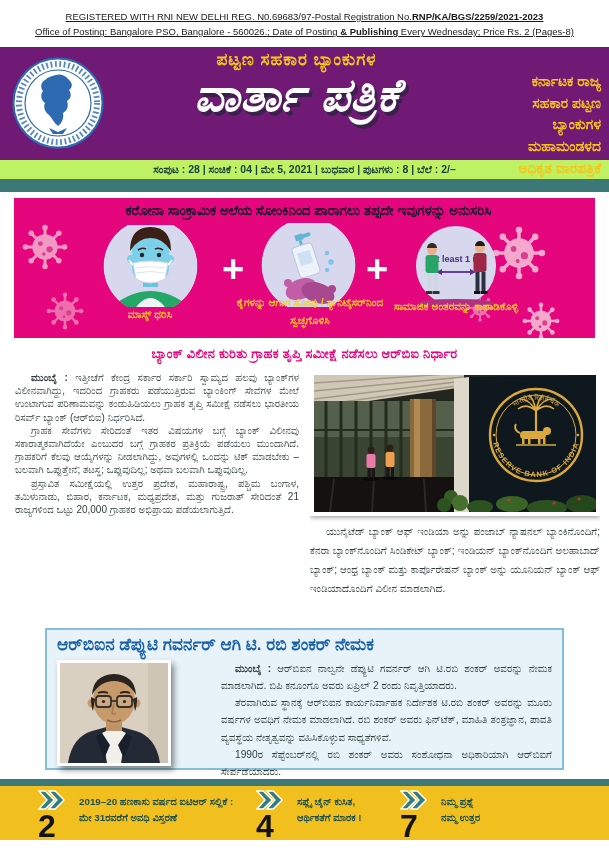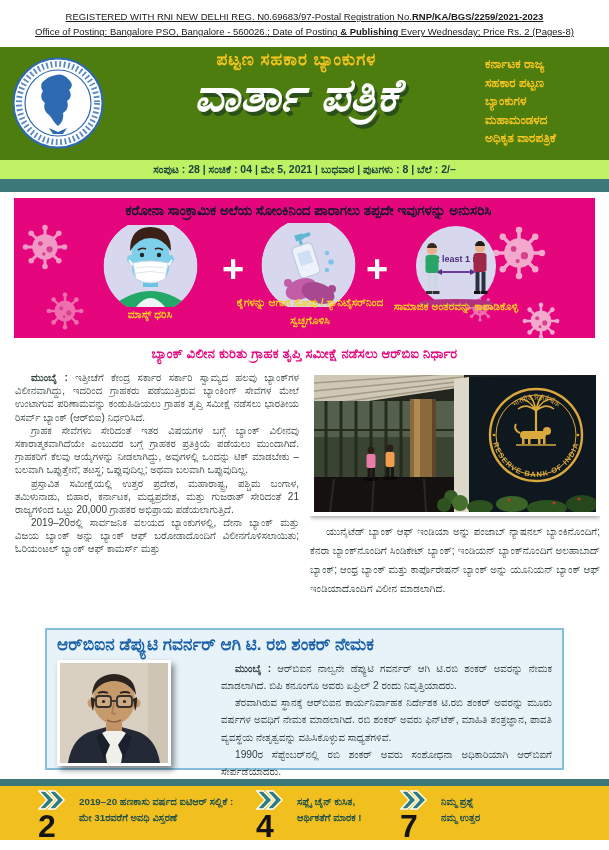--- a/index.html
+++ b/index.html
@@ -3,29 +3,29 @@
 <meta charset="utf-8">
 <style>
   html,body{margin:0;padding:0;background:#888;}
   .page{position:relative;width:609px;height:850px;background:#fff;overflow:hidden;
         font-family:"Liberation Sans","DejaVu Sans",sans-serif;margin:0 auto;}
   
   .reg-header{height:47px;padding-top:9px;box-sizing:border-box;text-align:center;
               font-size:9.5px;line-height:1.6;color:#1a1a1a;text-decoration:underline;}
   .reg-header b{font-weight:bold;}
   
-  .masthead{position:relative;height:113px;background:#4d7c0f;}
+  .masthead{position:relative;height:113px;background:#701a75;}
   .logo{position:absolute;left:12px;top:10px;width:92px;height:92px;}
   .mast-center{position:absolute;left:112px;right:128px;top:3px;text-align:center;}
   .tagline{color:#f6c51d;font-size:17px;font-weight:bold;letter-spacing:1px;}
   .paper-title{font-family:"DejaVu Serif","Liberation Serif",serif;font-style:italic;font-weight:bold;
                color:#ffffff;font-size:46px;line-height:1.05;margin-top:1px;
                text-shadow:3px 4px 0 rgba(15,40,40,.55);white-space:nowrap;}
-  .org-block{position:absolute;right:8px;top:8px;width:116px;color:#f6c51d;
-             font-size:12px;line-height:1.55;font-weight:bold;}
+  .org-block{position:absolute;right:8px;top:24px;width:116px;color:#f6c51d;
+             font-size:14px;line-height:1.55;font-weight:bold;text-align:right;}
   
   .issue-bar{height:19px;background:#bef264;text-align:center;font-size:10.5px;font-weight:bold;
              color:#173f3b;line-height:19px;}
   .teal-strip{height:13px;background:#3c7877;}
   
   .covid-banner{position:relative;margin:6px 14px 0;height:140px;background:#e5067e;overflow:hidden;}
   .banner-title{position:absolute;left:0;right:0;top:5px;text-align:center;color:#0f172a;
                 font-size:13.5px;font-weight:bold;padding-left:8px;}
   .ill{position:absolute;}
   .plus{position:absolute;color:#fff;font-size:38px;font-weight:900;line-height:1;}
@@ -226,21 +226,20 @@
     <div class="banner-label" style="left:368px;top:100px;width:148px">ಸಾಮಾಜಿಕ ಅಂತರವನ್ನು ಕಾಪಾಡಿಕೊಳ್ಳಿ</div>
   </div>
 
   <div class="headline">ಬ್ಯಾಂಕ್ ವಿಲೀನ ಕುರಿತು ಗ್ರಾಹಕ ತೃಪ್ತಿ ಸಮೀಕ್ಷೆ ನಡೆಸಲು ಆರ್‌ಬಿಐ ನಿರ್ಧಾರ</div>
 
   <div class="article">
     <div class="col-left">
       <p class="para"><span class="lead">ಮುಂಬೈ :</span> <span>ಇತ್ತೀಚೆಗೆ ಕೇಂದ್ರ ಸರ್ಕಾರ ಸರ್ಕಾರಿ ಸ್ವಾಮ್ಯದ ಹಲವು ಬ್ಯಾಂಕ್‌ಗಳ ವಿಲೀನವಾಗಿದ್ದು, ಇದರಿಂದ ಗ್ರಾಹಕರು ಪಡೆಯುತ್ತಿರುವ ಬ್ಯಾಂಕಿಂಗ್ ಸೇವೆಗಳ ಮೇಲೆ ಉಂಟಾಗುವ ಪರಿಣಾಮವನ್ನು ಕಂಡುಹಿಡಿಯಲು ಗ್ರಾಹಕ ತೃಪ್ತಿ ಸಮೀಕ್ಷೆ ನಡೆಸಲು ಭಾರತೀಯ ರಿಸರ್ವ್ ಬ್ಯಾಂಕ್ (ಆರ್‌ಬಿಐ) ನಿರ್ಧರಿಸಿದೆ.</span></p>
       <p class="para">ಗ್ರಾಹಕ ಸೇವೆಗಳು ಸೇರಿದಂತೆ ಇತರ ವಿಷಯಗಳ ಬಗ್ಗೆ ಬ್ಯಾಂಕ್ ವಿಲೀನವು ಸಕಾರಾತ್ಮಕವಾಗಿದೆಯೇ ಎಂಬುದರ ಬಗ್ಗೆ ಗ್ರಾಹಕರ ಪ್ರತಿಕ್ರಿಯೆ ಪಡೆಯಲು ಮುಂದಾಗಿದೆ. ಗ್ರಾಹಕರಿಗೆ ಕೆಲವು ಆಯ್ಕೆಗಳನ್ನು ನೀಡಲಾಗಿದ್ದು, ಅವುಗಳಲ್ಲಿ ಒಂದನ್ನು ಟಿಕ್ ಮಾಡಬೇಕು – ಬಲವಾಗಿ ಒಪ್ಪುತ್ತೇನೆ; ತಟಸ್ಥ; ಒಪ್ಪುವುದಿಲ್ಲ; ಅಥವಾ ಬಲವಾಗಿ ಒಪ್ಪುವುದಿಲ್ಲ.</p>
       <p class="para">ಪ್ರಸ್ತಾವಿತ ಸಮೀಕ್ಷೆಯಲ್ಲಿ ಉತ್ತರ ಪ್ರದೇಶ, ಮಹಾರಾಷ್ಟ್ರ, ಪಶ್ಚಿಮ ಬಂಗಾಳ, ತಮಿಳುನಾಡು, ಬಿಹಾರ, ಕರ್ನಾಟಕ, ಮಧ್ಯಪ್ರದೇಶ, ಮತ್ತು ಗುಜರಾತ್ ಸೇರಿದಂತೆ 21 ರಾಜ್ಯಗಳಿಂದ ಒಟ್ಟು 20,000 ಗ್ರಾಹಕರ ಅಭಿಪ್ರಾಯ ಪಡೆಯಲಾಗುತ್ತಿದೆ.</p>
-      <p class="para">2019–20ರಲ್ಲಿ ಸಾರ್ವಜನಿಕ ವಲಯದ ಬ್ಯಾಂಕುಗಳಲ್ಲಿ, ದೇನಾ ಬ್ಯಾಂಕ್ ಮತ್ತು ವಿಜಯ ಬ್ಯಾಂಕ್ ಅನ್ನು ಬ್ಯಾಂಕ್ ಆಫ್ ಬರೋಡಾದೊಂದಿಗೆ ವಿಲೀನಗೊಳಿಸಲಾಯಿತು; ಓರಿಯಂಟಲ್ ಬ್ಯಾಂಕ್ ಆಫ್ ಕಾಮರ್ಸ್ ಮತ್ತು</p>
     </div>
 
     <div class="col-right">
       <div class="photo-frame">
         <svg viewBox="0 0 282 137" width="282" height="137">
           <rect width="282" height="137" fill="#23261f"></rect>
 
           <polygon points="0,0 150,0 150,12 0,34" fill="#cfc8b6"></polygon>
           <path d="M0,8 L150,-2 M0,16 L150,2 M0,24 L150,6 M0,31 L150,10" stroke="#a39a83" stroke-width="1.3" fill="none"></path>
 

